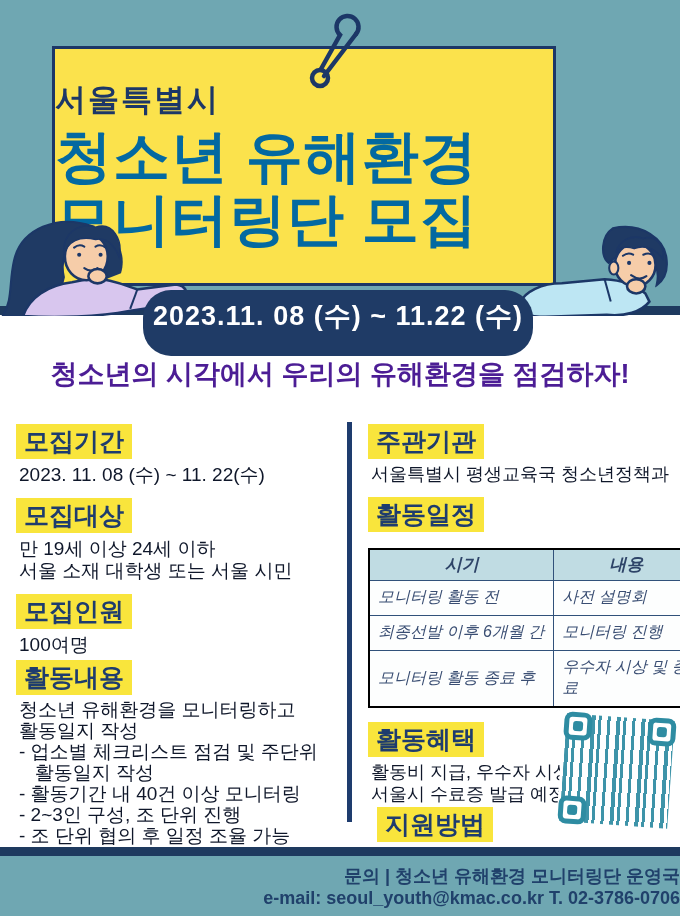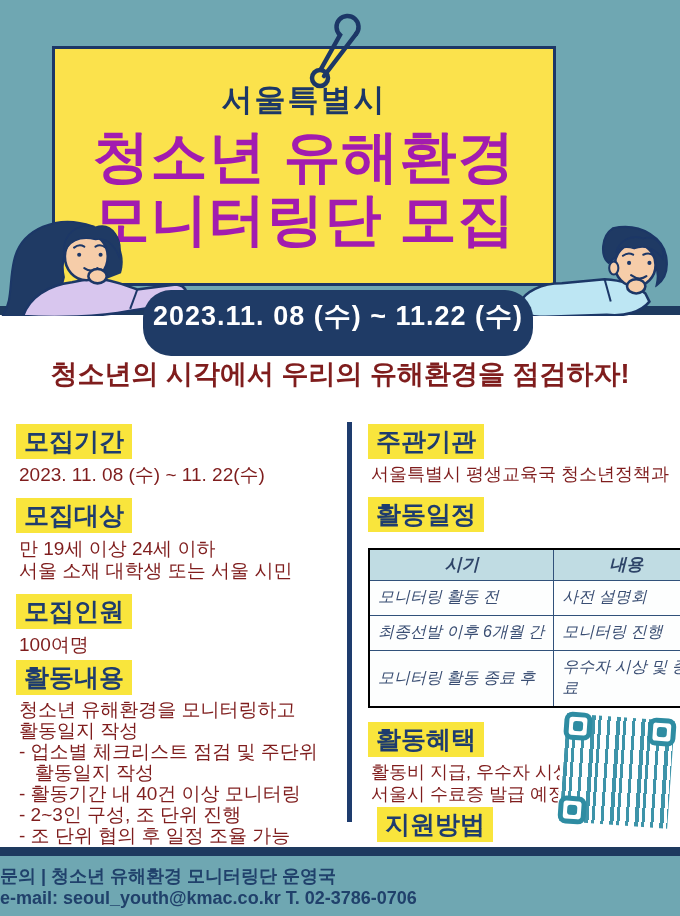--- a/index.html
+++ b/index.html
@@ -3,44 +3,44 @@
 <meta charset="utf-8">
 <style>
   * { margin:0; padding:0; box-sizing:border-box; }
   body { background:#e8e8e8; font-family:"Liberation Sans", sans-serif; }
   .poster { position:relative; width:680px; height:916px; background:#ffffff; overflow:hidden; margin:0 auto; }
 
   
   .hero { position:absolute; top:0; left:0; width:680px; height:315px; background:#6FA7B2; }
   .hero-line { position:absolute; top:306px; left:0; width:680px; height:9px; background:#1E3A5F; z-index:2; }
   .card { position:absolute; left:52px; top:46px; width:504px; height:240px; background:#FBE24C;
-          border:3px solid #1C3767; z-index:1; text-align:center; }
+          border:3px solid #1C3767; z-index:1; text-align:left; }
   .org { margin-top:30px; font-size:31px; font-weight:700; color:#1C3767; letter-spacing:2px; }
-  .title { font-size:57px; line-height:63px; font-weight:800; color:#a21caf; letter-spacing:1px; }
+  .title { font-size:57px; line-height:63px; font-weight:800; color:#0369a1; letter-spacing:1px; }
   .title.first { margin-top:4px; }
   .pin { position:absolute; left:304px; top:12px; z-index:4; }
   .char { position:absolute; z-index:3; }
   .pill { position:absolute; left:143px; top:290px; width:390px; height:66px; background:#1F3B66;
           border-radius:28px; z-index:5; color:#ffffff; font-size:27px; font-weight:700;
           letter-spacing:1px; text-align:center; line-height:53px; }
 
   
   .tagline { position:absolute; top:356px; left:0; width:680px; text-align:center;
-             font-size:27px; font-weight:800; color:#7f1d1d; z-index:1; }
+             font-size:27px; font-weight:800; color:#4c1d95; z-index:1; }
 
   
   .cols { position:absolute; top:414px; left:0; width:680px; height:432px; }
   .divider { position:absolute; left:347px; top:8px; width:5px; height:400px; background:#1E3C6E; }
   .col-left  { position:absolute; left:16px;  width:328px; top:0; }
   .col-right { position:absolute; left:368px; width:332px; top:0; }
 
   .hl { display:inline-block; background:#F9E53C; color:#1E3C6E; font-size:25px; font-weight:800;
         padding:2px 8px 3px 8px; line-height:1.2; }
   .sec-h { margin-top:10px; }
-  .line { font-size:19px; line-height:22px; color:#7f1d1d; white-space:pre-wrap; padding-left:3px; }
+  .line { font-size:19px; line-height:22px; color:#0f172a; white-space:pre-wrap; padding-left:3px; }
   .col-right .line { font-size:18px; }
   .mt-s { margin-top:5px; } .mt-m { margin-top:12px; } .mt-xs { margin-top:4px; }
   .small-url { font-size:17px; }
 
   
   .sec-h.tight { margin-top:4px; }
   .act .line { line-height:21px; }
 
   
   table.sched { margin-top:16px; width:100%; border-collapse:collapse; border:2px solid #000000;
@@ -58,21 +58,21 @@
       repeating-linear-gradient(90deg, #2E8CA2 0 4px, transparent 4px 7px, #2E8CA2 7px 10px, transparent 10px 16px, #2E8CA2 16px 19px, transparent 19px 25px),
       repeating-linear-gradient(0deg, #ffffff 0 3px, transparent 3px 9px, #ffffff 9px 12px, transparent 12px 17px, #ffffff 17px 19px, transparent 19px 26px);
   }
   .fp { position:absolute; width:28px; height:28px; border:5px solid #2E8CA2; border-radius:8px; background:#ffffff; }
   .fp::after { content:""; position:absolute; inset:4px; background:#2E8CA2; border-radius:3px; }
   .fp.tl { left:1px; top:1px; } .fp.tr { right:1px; top:1px; } .fp.bl { left:1px; bottom:1px; }
 
   
   .footer-bar { position:absolute; top:847px; left:0; width:680px; height:9px; background:#1E3A5F; }
   .footer { position:absolute; top:856px; left:0; width:680px; height:60px; background:#6FA7B2;
-            text-align:left; color:#20416B; font-weight:700; }
+            text-align:right; color:#20416B; font-weight:700; }
   .footer .f1 { margin-top:9px; font-size:18px; line-height:22px; }
   .footer .f2 { font-size:18px; line-height:22px; }
 </style>
 </head>
 <body>
 
 <div class="poster">
 
   <div class="hero">
     <div class="card">

